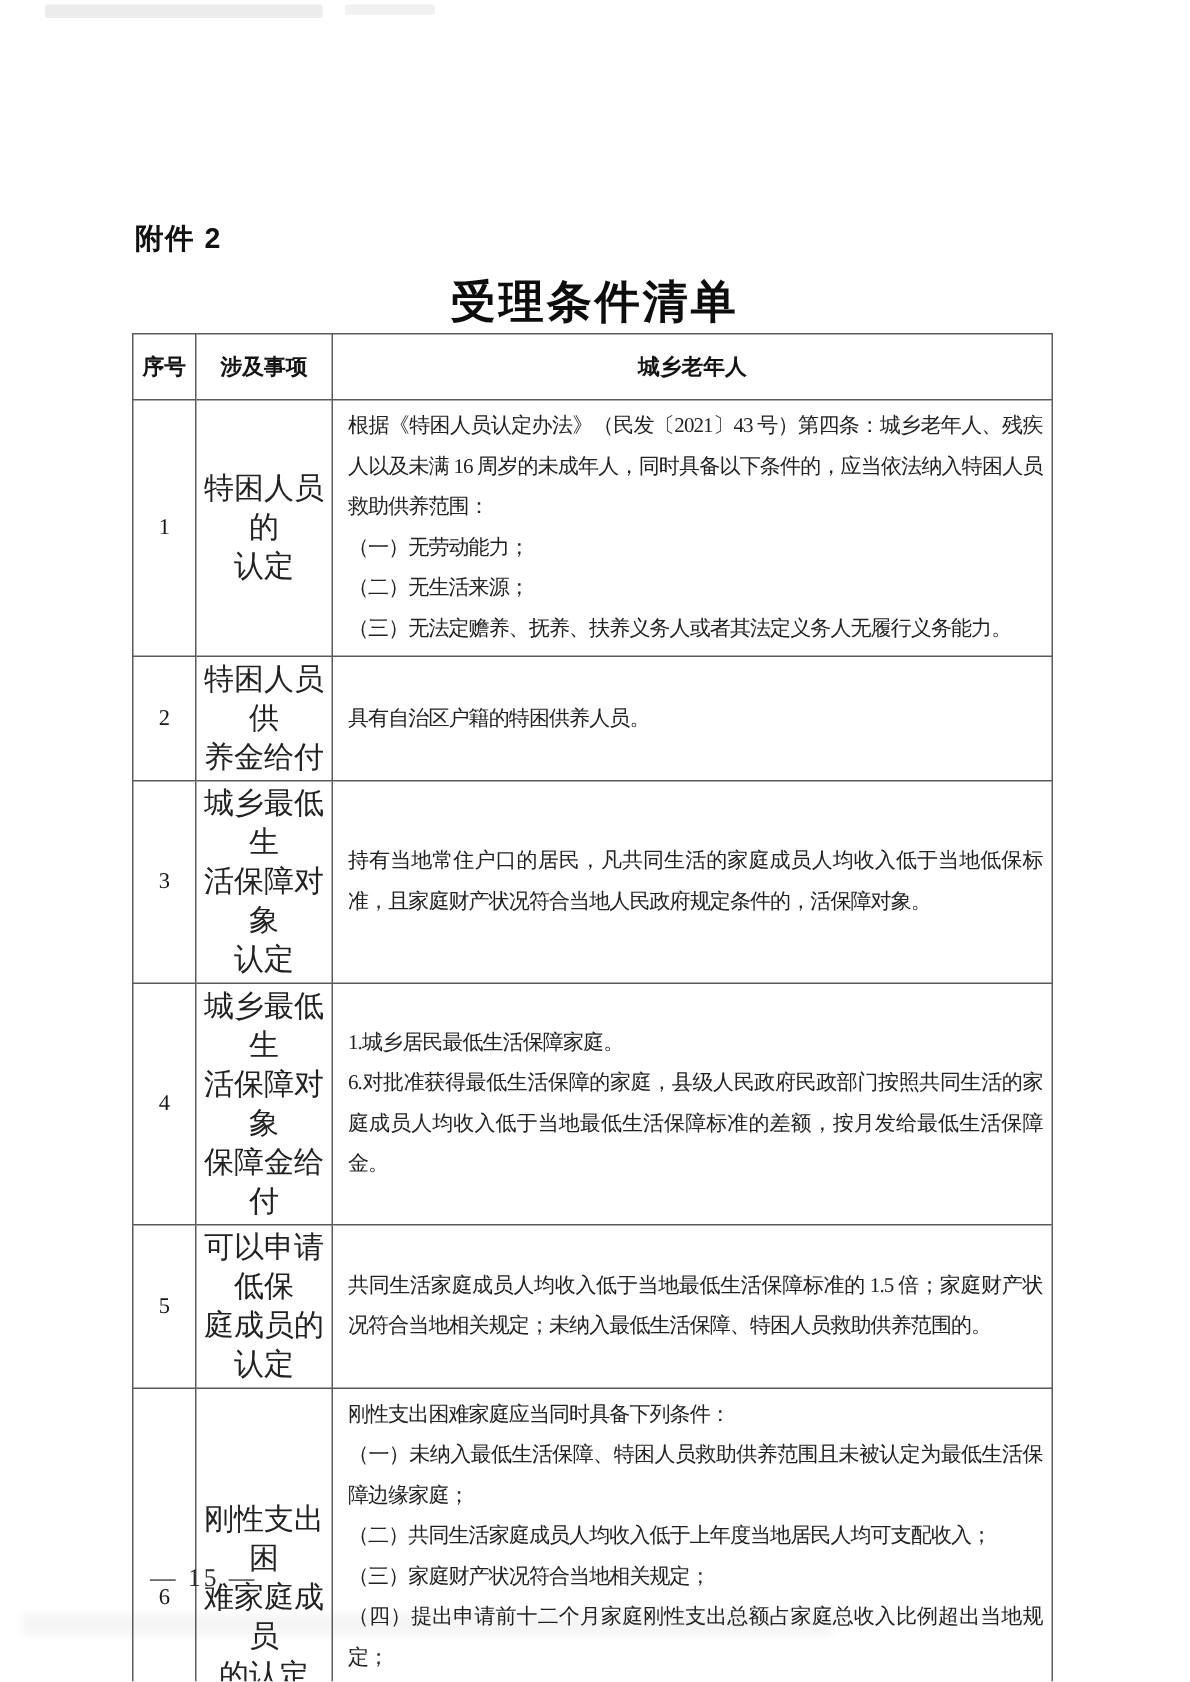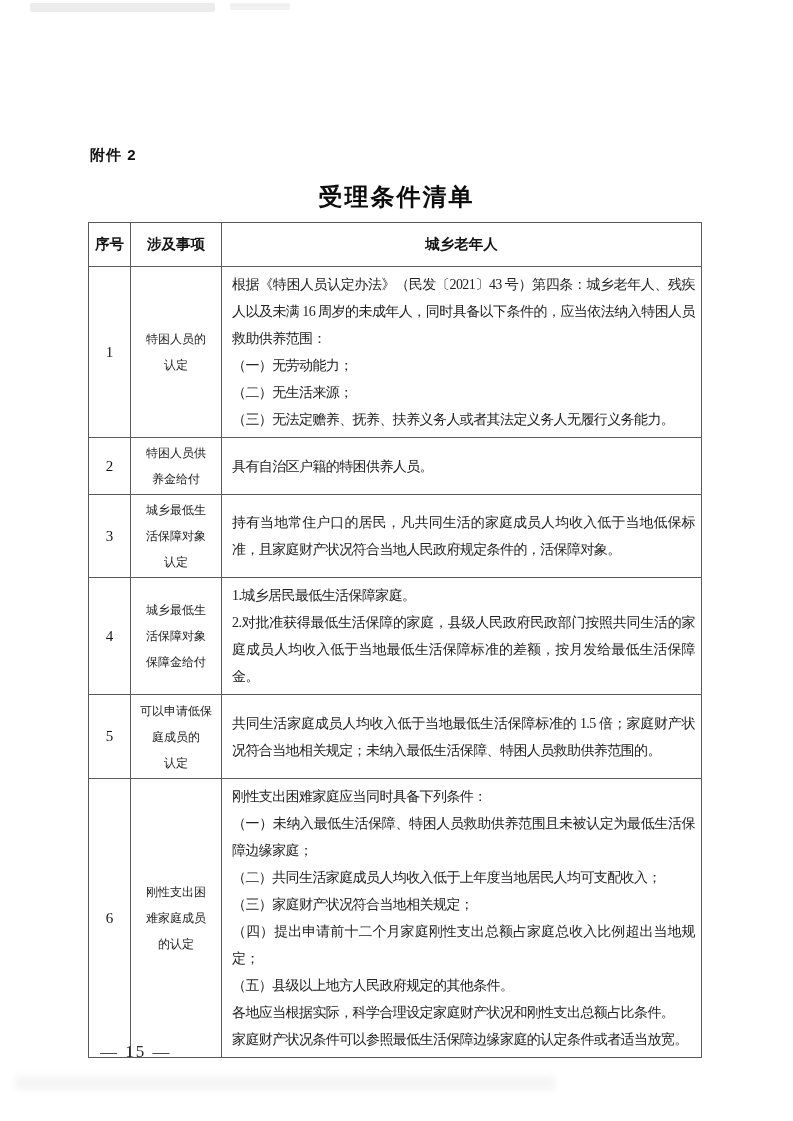--- a/index.html
+++ b/index.html
@@ -26,32 +26,32 @@
   .scan-smudge-bottom {
     position: absolute; left: 15px; top: 1076px; width: 540px; height: 14px;
     background: #ededed; filter: blur(3px); opacity: .55;
   }
 
   .attachment-label {
     position: absolute;
     left: 90px; top: 146px;
     font-family: "Liberation Sans", sans-serif;
     font-weight: bold;
-    font-size: 15px;
+    font-size: 19px;
     letter-spacing: 1px;
     color: #111;
   }
 
   .doc-title {
     position: absolute;
     left: 0; right: 0; top: 181px;
     text-align: center;
     font-family: Liberation Mono, monospace;
     font-weight: bold;
-    font-size: 24px;
+    font-size: 30px;
     letter-spacing: 2px;
     color: #0d0d0d;
   }
 
   table.conditions {
     position: absolute;
     left: 88px; top: 222px;
     width: 614px;
     border-collapse: collapse;
     table-layout: fixed;
@@ -82,21 +82,21 @@
   table.conditions tbody tr:nth-child(5) { height: 84px; }
   table.conditions tbody tr:nth-child(6) { height: 243px; }
 
   td.col-no {
     text-align: center;
     font-size: 15px;
     color: #171717;
   }
   td.col-item {
     text-align: center;
-    font-size: 12px;
+    font-size: 20px;
     line-height: 26px;
     white-space: pre-line;
     color: #222;
     padding: 2px 2px;
   }
   td.col-cond {
     font-size: 14px;
     line-height: 27px;
     white-space: pre-line;
     text-align: justify;
@@ -164,21 +164,21 @@
 认定</td>
     <td class="col-cond">持有当地常住户口的居民，凡共同生活的家庭成员人均收入低于当地低保标准，且家庭财产状况符合当地人民政府规定条件的，活保障对象。</td>
   </tr>
 
   <tr>
     <td class="col-no">4</td>
     <td class="col-item">城乡最低生
 活保障对象
 保障金给付</td>
     <td class="col-cond">1.城乡居民最低生活保障家庭。
-2.对批准获得最低生活保障的家庭，县级人民政府民政部门按照共同生活的家庭成员人均收入低于当地最低生活保障标准的差额，按月发给最低生活保障金。</td>
+6.对批准获得最低生活保障的家庭，县级人民政府民政部门按照共同生活的家庭成员人均收入低于当地最低生活保障标准的差额，按月发给最低生活保障金。</td>
   </tr>
 
   <tr>
     <td class="col-no">5</td>
     <td class="col-item">可以申请低保
 庭成员的
 认定</td>
     <td class="col-cond">共同生活家庭成员人均收入低于当地最低生活保障标准的 1.5 倍；家庭财产状况符合当地相关规定；未纳入最低生活保障、特困人员救助供养范围的。</td>
   </tr>
 

